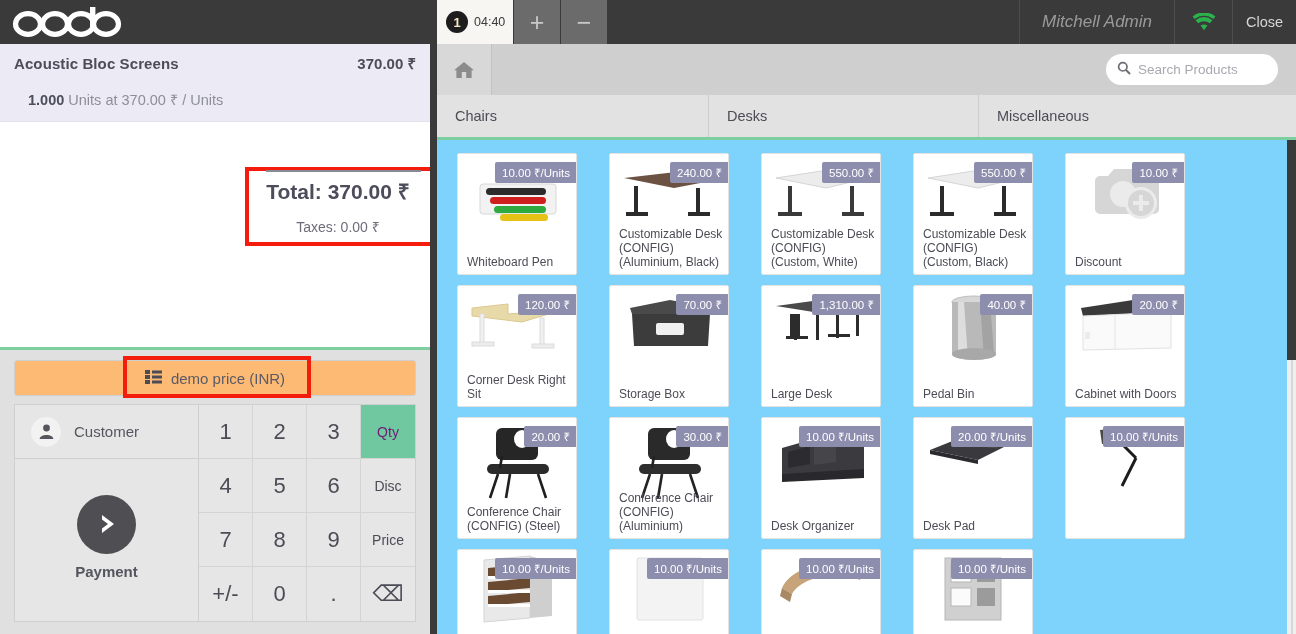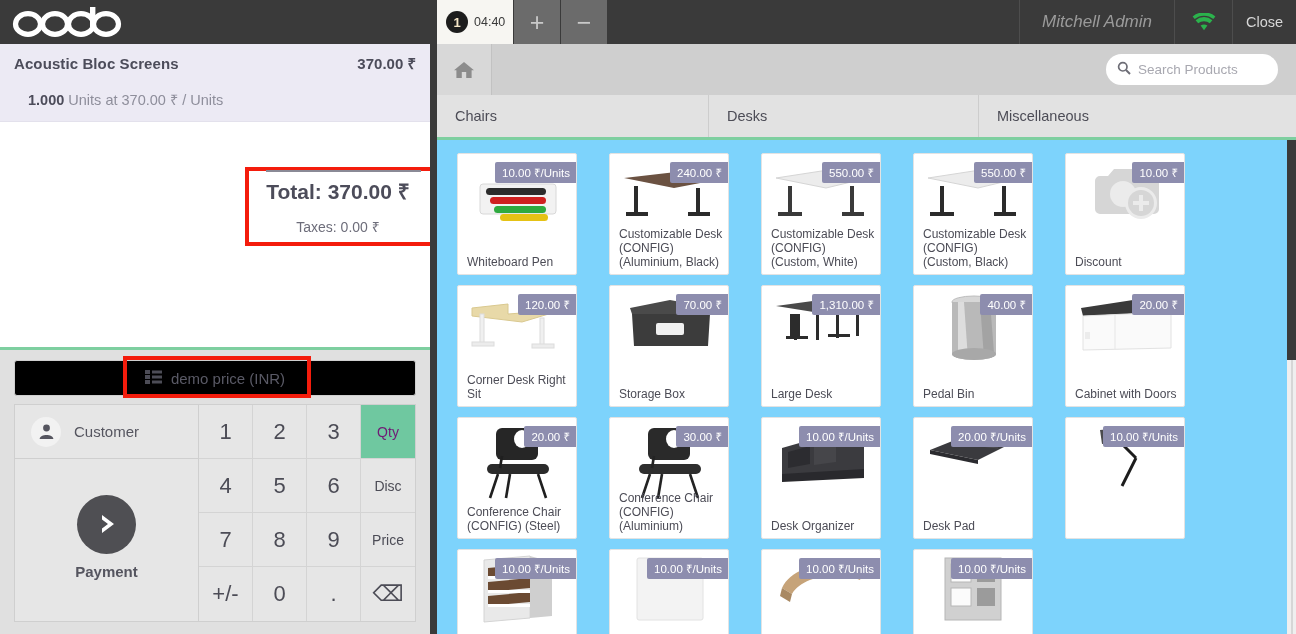--- a/index.html
+++ b/index.html
@@ -56,21 +56,21 @@
   .total-top-rule {
     position: absolute; left: 266px; top: 126px; width: 155px; height: 2px;
     background: #8a8a96; z-index: 7;
   }
 
   .green-sep { height: 3px; background: #7ecfa0; flex: 0 0 3px; }
 
   
   .pricelist-zone { background: #e0e0e0; padding: 10px 14px 8px 14px; flex: 0 0 auto; position: relative; }
   .pricelist-btn {
-    height: 36px; background: #000000; border: 1px solid #cfcfcf;
+    height: 36px; background: #fdba74; border: 1px solid #cfcfcf;
     border-radius: 3px; display: flex; align-items: center; justify-content: center;
     gap: 9px; color: #5a5a66; font-size: 15px;
   }
   .pl-icon { display: inline-block; }
   .pl-highlight {
     position: absolute; left: 123px; top: 6px; width: 188px; height: 42px;
     border: 4px solid #f41c0c; pointer-events: none; z-index: 5;
   }
 
   

